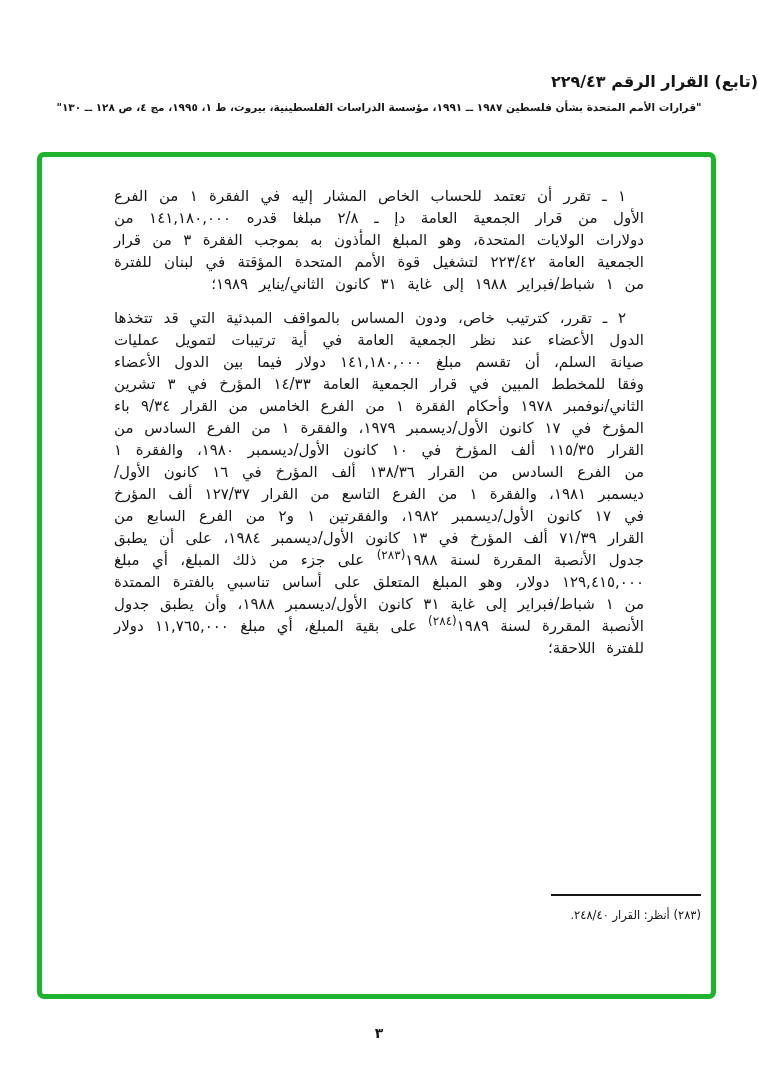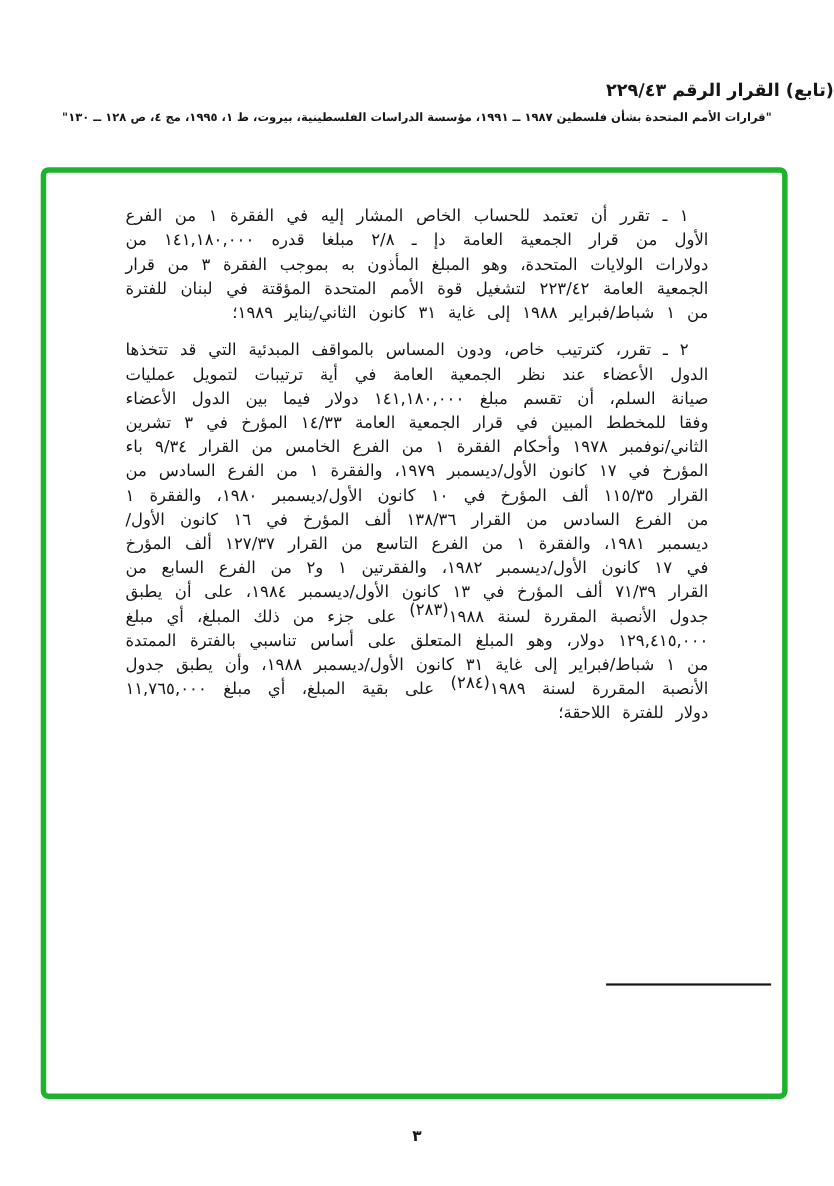--- a/index.html
+++ b/index.html
@@ -58,21 +58,21 @@
     font-size: 15px;
     line-height: 22px;
     word-spacing: 6px;
   }
   .para {
     margin: 0 0 12px 0;
     text-indent: 18px;
   }
   .para:last-child { margin-bottom: 0; }
   sup.fn-ref {
-    font-size: 15px;
+    font-size: 12px;
     line-height: 0;
     vertical-align: super;
     word-spacing: 0;
   }
   .footnote-block {
     position: absolute;
     top: 733px;
     right: 10px;
     width: 300px;
     direction: rtl;
@@ -112,16 +112,17 @@
 
   <div class="box-content">
 
     <p class="para">١ ـ تقرر أن تعتمد للحساب الخاص المشار إليه في الفقرة ١ من الفرع الأول من قرار الجمعية العامة دإ ـ ٢/٨ مبلغا قدره ١٤١,١٨٠,٠٠٠ من دولارات الولايات المتحدة، وهو المبلغ المأذون به بموجب الفقرة ٣ من قرار الجمعية العامة ٢٢٣/٤٢ لتشغيل قوة الأمم المتحدة المؤقتة في لبنان للفترة من ١ شباط/فبراير ١٩٨٨ إلى غاية ٣١ كانون الثاني/يناير ١٩٨٩؛</p>
 
     <p class="para"><span>٢ ـ تقرر، كترتيب خاص، ودون المساس بالمواقف المبدئية التي قد تتخذها الدول الأعضاء عند نظر الجمعية العامة في أية ترتيبات لتمويل عمليات صيانة السلم، أن تقسم مبلغ ١٤١,١٨٠,٠٠٠ دولار فيما بين الدول الأعضاء وفقا للمخطط المبين في قرار الجمعية العامة ١٤/٣٣ المؤرخ في ٣ تشرين الثاني/نوفمبر ١٩٧٨ وأحكام الفقرة ١ من الفرع الخامس من القرار ٩/٣٤ باء المؤرخ في ١٧ كانون الأول/ديسمبر ١٩٧٩، والفقرة ١ من الفرع السادس من القرار ١١٥/٣٥ ألف المؤرخ في ١٠ كانون الأول/ديسمبر ١٩٨٠، والفقرة ١ من الفرع السادس من القرار ١٣٨/٣٦ ألف المؤرخ في ١٦ كانون الأول/ديسمبر ١٩٨١، والفقرة ١ من الفرع التاسع من القرار ١٢٧/٣٧ ألف المؤرخ في ١٧ كانون الأول/ديسمبر ١٩٨٢، والفقرتين ١ و٢ من الفرع السابع من القرار ٧١/٣٩ ألف المؤرخ في ١٣ كانون الأول/ديسمبر ١٩٨٤، على أن يطبق جدول الأنصبة المقررة لسنة ١٩٨٨</span><sup class="fn-ref">(٢٨٣)</sup><span> على جزء من ذلك المبلغ، أي مبلغ ١٢٩,٤١٥,٠٠٠ دولار، وهو المبلغ المتعلق على أساس تناسبي بالفترة الممتدة من ١ شباط/فبراير إلى غاية ٣١ كانون الأول/ديسمبر ١٩٨٨، وأن يطبق جدول الأنصبة المقررة لسنة ١٩٨٩</span><sup class="fn-ref">(٢٨٤)</sup><span> على بقية المبلغ، أي مبلغ ١١,٧٦٥,٠٠٠ دولار للفترة اللاحقة؛</span></p>
   </div>
 
   <div class="footnote-block">
     <hr class="footnote-rule">
+    <div class="footnote-line">(٢٨٣) أنظر: القرار ٢٤٨/٤٠.</div>
   </div>
 </div>
 
 <div class="page-number">٣</div>
 
 </body></html>

